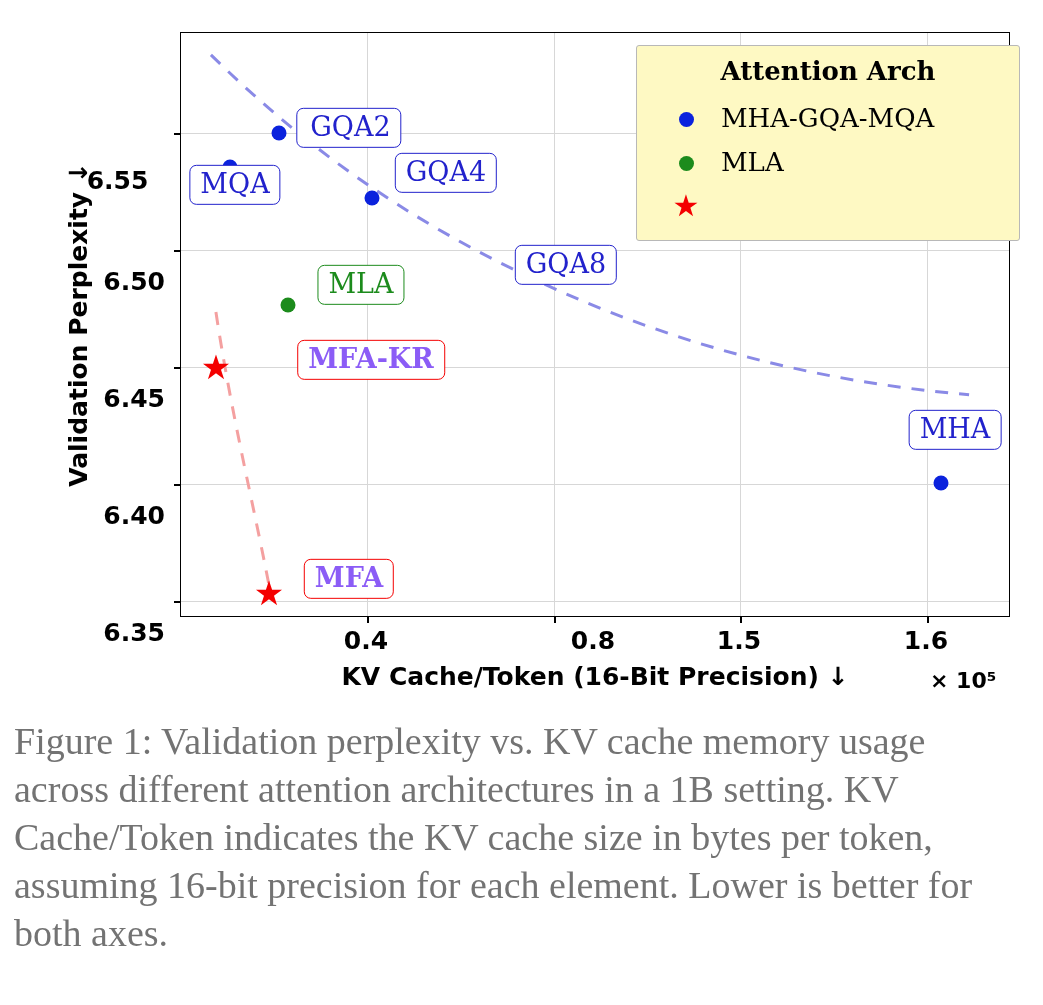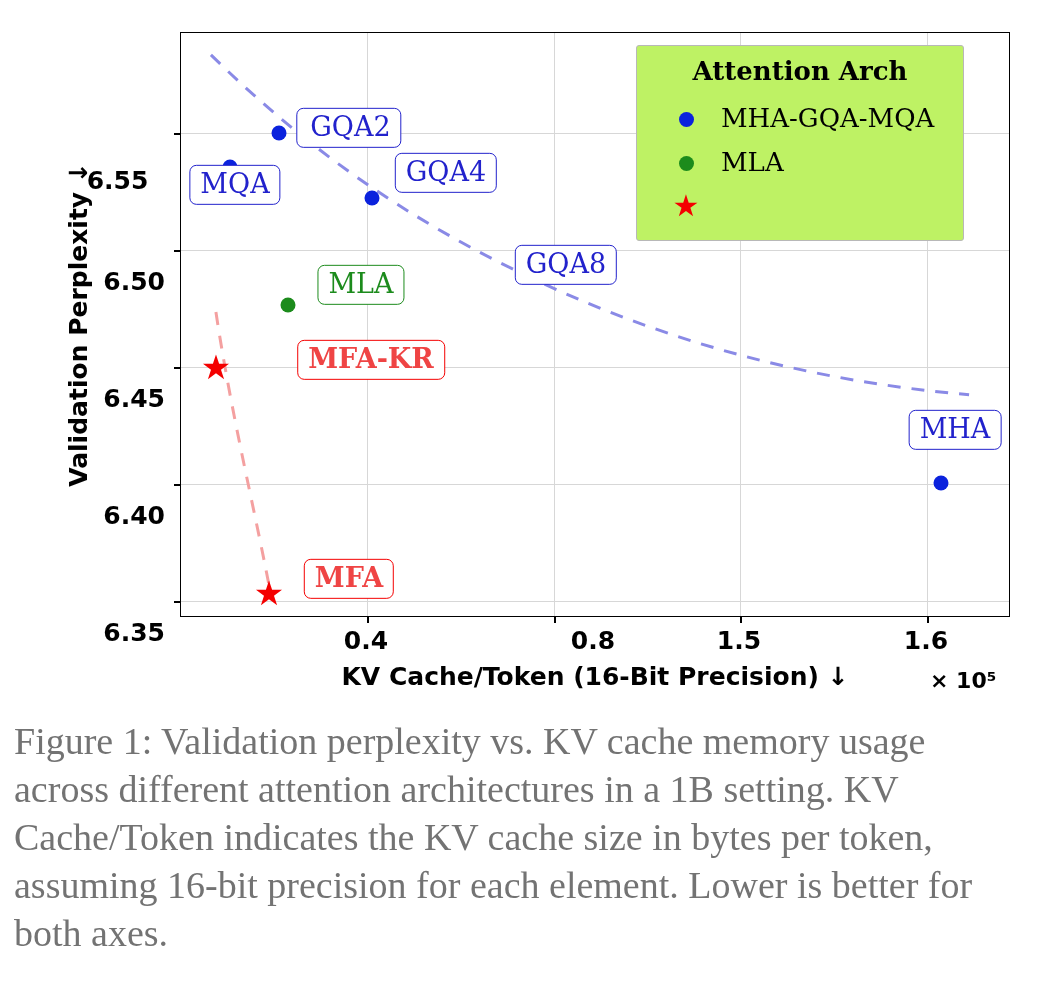--- a/index.html
+++ b/index.html
@@ -151,32 +151,32 @@
     background: #ffffff;
     font-family: "DejaVu Serif", serif;
     font-size: 27px;
     line-height: 1.05;
     white-space: nowrap;
   }
   .anno-blue { border: 1.8px solid #2222cc; color: #2222cc; }
   .anno-green { border: 1.8px solid #1c8b1c; color: #1c8b1c; }
   .anno-red {
     border: 1.8px solid #f40000;
-    color: #ef4444;
+    color: #8b5cf6;
     font-family: "DejaVu Serif", serif;
     font-weight: bold;
   }
 
   
   #legend {
     position: absolute;
     left: 640px;
     top: 44px;
-    width: 328px;
-    background: #bef264;
+    width: 384px;
+    background: #fef9c3;
     border: 1.4px solid #b8b8b8;
     border-radius: 3px;
     padding: 10px 14px 12px 14px;
     box-sizing: border-box;
   }
   #legend-title {
     text-align: center;
     font-family: "DejaVu Serif", serif;
     font-weight: bold;
     font-size: 26px;

